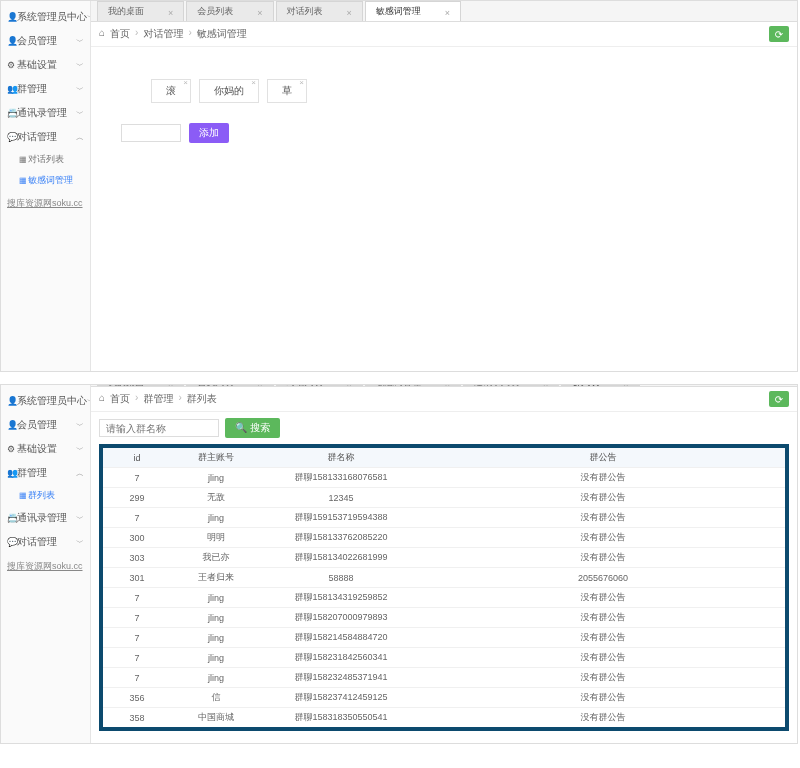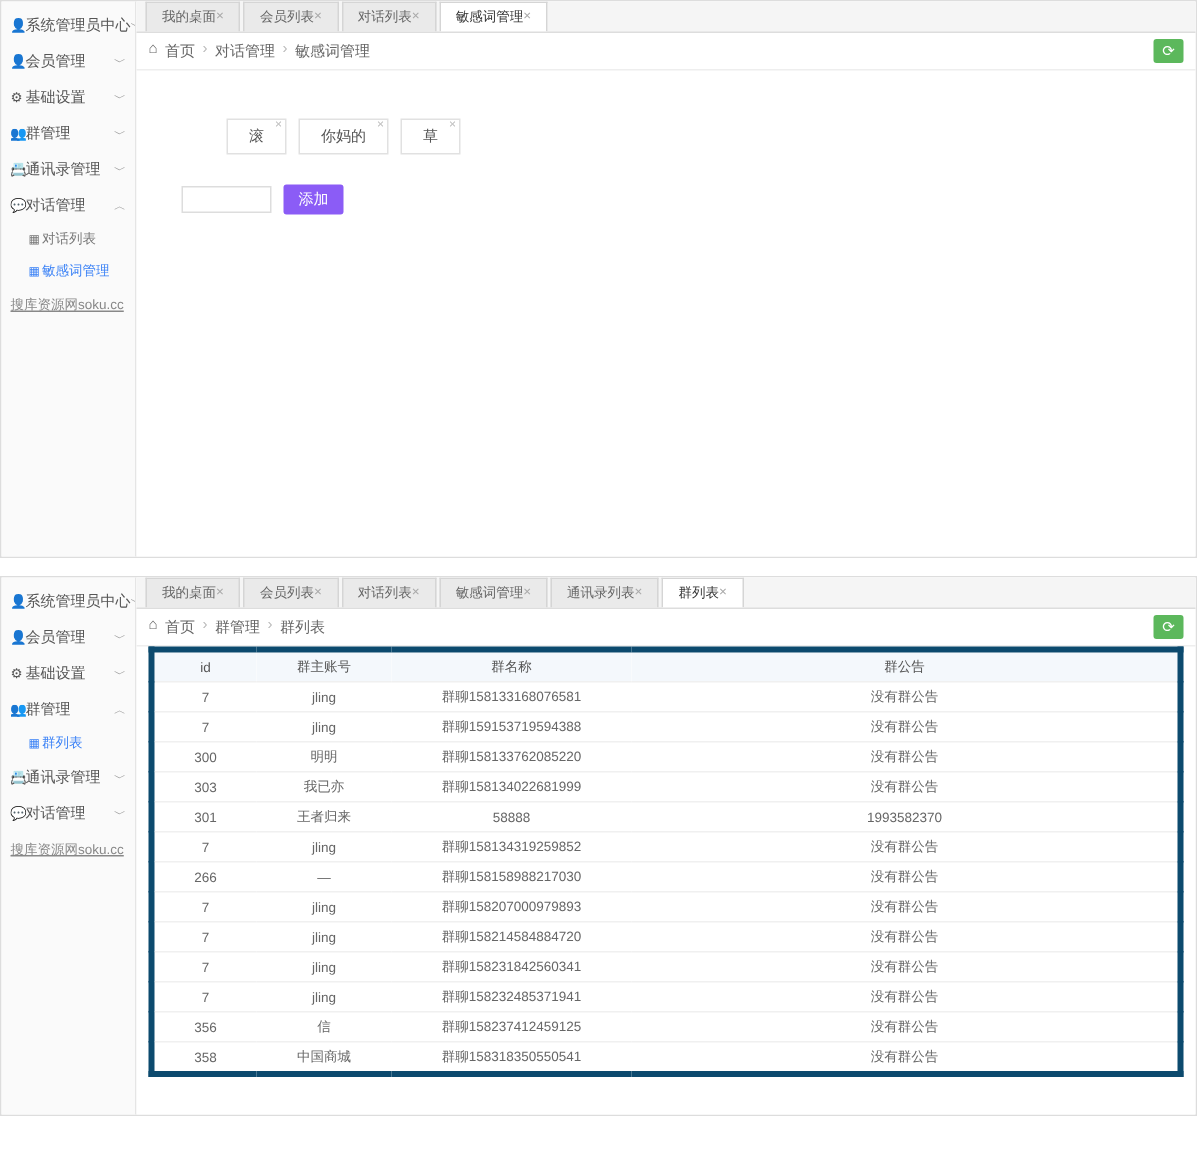--- a/index.html
+++ b/index.html
@@ -14,21 +14,21 @@
 .nav-item .ico { width: 10px; display: inline-block; font-size: 9px; }
 .nav-item .chev { font-size: 8px; color: #999; }
 .sub-item { display: flex; align-items: center; padding: 4px 6px 4px 18px; color: #777; font-size: 9px; cursor: pointer; white-space: nowrap; }
 .sub-item.active { color: #3b82f6; }
 .sub-bullet { width: 9px; font-size: 8px; }
 .search-src { padding: 6px 6px; color: #888; font-size: 9px; text-decoration: underline; }
 
 
 .main { flex: 1; display: flex; flex-direction: column; background: #fff; }
 .tabs { display: flex; background: #f5f5f5; border-bottom: 1px solid #ddd; padding-left: 6px; overflow: hidden; }
-.tab { display: flex; align-items: flex-start; padding: 3px 10px; margin-right: 2px; background: #eaeaea; border: 1px solid #d5d5d5; border-bottom: none; font-size: 9px; color: #666; cursor: pointer; gap: 0; }
+.tab { display: flex; align-items: flex-end; padding: 3px 10px; margin-right: 2px; background: #eaeaea; border: 1px solid #d5d5d5; border-bottom: none; font-size: 9px; color: #666; cursor: pointer; gap: 24px; }
 .tab.active { background: #fff; color: #333; }
 .tab .close { color: #aaa; font-size: 9px; cursor: pointer; }
 
 .crumb-row { display: flex; align-items: center; justify-content: space-between; padding: 4px 8px; border-bottom: 1px solid #eee; }
 .crumbs { display: flex; gap: 5px; font-size: 10px; color: #666; }
 .crumbs span.sep { color: #bbb; }
 .refresh { background: #5cb85c; color: #fff; border: none; border-radius: 2px; width: 20px; height: 16px; font-size: 10px; cursor: pointer; display:flex;align-items:center;justify-content:center; }
 
 
 .pill-row { display: flex; gap: 8px; padding: 32px 0 0 60px; }
@@ -193,37 +193,47 @@
       <div class="crumbs">
         <span>⌂</span>
         <span>首页</span>
           <span class="sep">›</span>
         <span>群管理</span>
           <span class="sep">›</span>
         <span>群列表</span>
       </div>
       <button class="refresh">⟳</button>
     </div>
+    <div class="search-row">
+      <input type="text" placeholder="请输入群名称" style="">
+      <button class="btn-search"><span>🔍</span> <span>搜索</span></button>
+    </div>
     <table class="table">
       <thead>
           <tr id="p2-thead">
             <th class="col-id">id</th>
             <th class="col-owner">群主账号</th>
             <th class="col-name">群名称</th>
             <th class="col-notice">群公告</th>
           </tr>
         </thead>
       <tbody id="p2-tbody">
           <tr>
             <td>7</td>
             <td>jling</td>
             <td>群聊158133168076581</td>
             <td>没有群公告</td>
           </tr>
           <tr>
+            <td>299</td>
+            <td>无敌</td>
+            <td>12345</td>
+            <td>没有群公告</td>
+          </tr>
+          <tr>
             <td>7</td>
             <td>jling</td>
             <td>群聊159153719594388</td>
             <td>没有群公告</td>
           </tr>
           <tr>
             <td>300</td>
             <td>明明</td>
             <td>群聊158133762085220</td>
             <td>没有群公告</td>
@@ -231,32 +241,26 @@
           <tr>
             <td>303</td>
             <td>我已亦</td>
             <td>群聊158134022681999</td>
             <td>没有群公告</td>
           </tr>
           <tr>
             <td>301</td>
             <td>王者归来</td>
             <td>58888</td>
-            <td>1993582370</td>
+            <td>2055676060</td>
           </tr>
           <tr>
             <td>7</td>
             <td>jling</td>
             <td>群聊158134319259852</td>
-            <td>没有群公告</td>
-          </tr>
-          <tr>
-            <td>266</td>
-            <td>—</td>
-            <td>群聊158158988217030</td>
             <td>没有群公告</td>
           </tr>
           <tr>
             <td>7</td>
             <td>jling</td>
             <td>群聊158207000979893</td>
             <td>没有群公告</td>
           </tr>
           <tr>
             <td>7</td>

